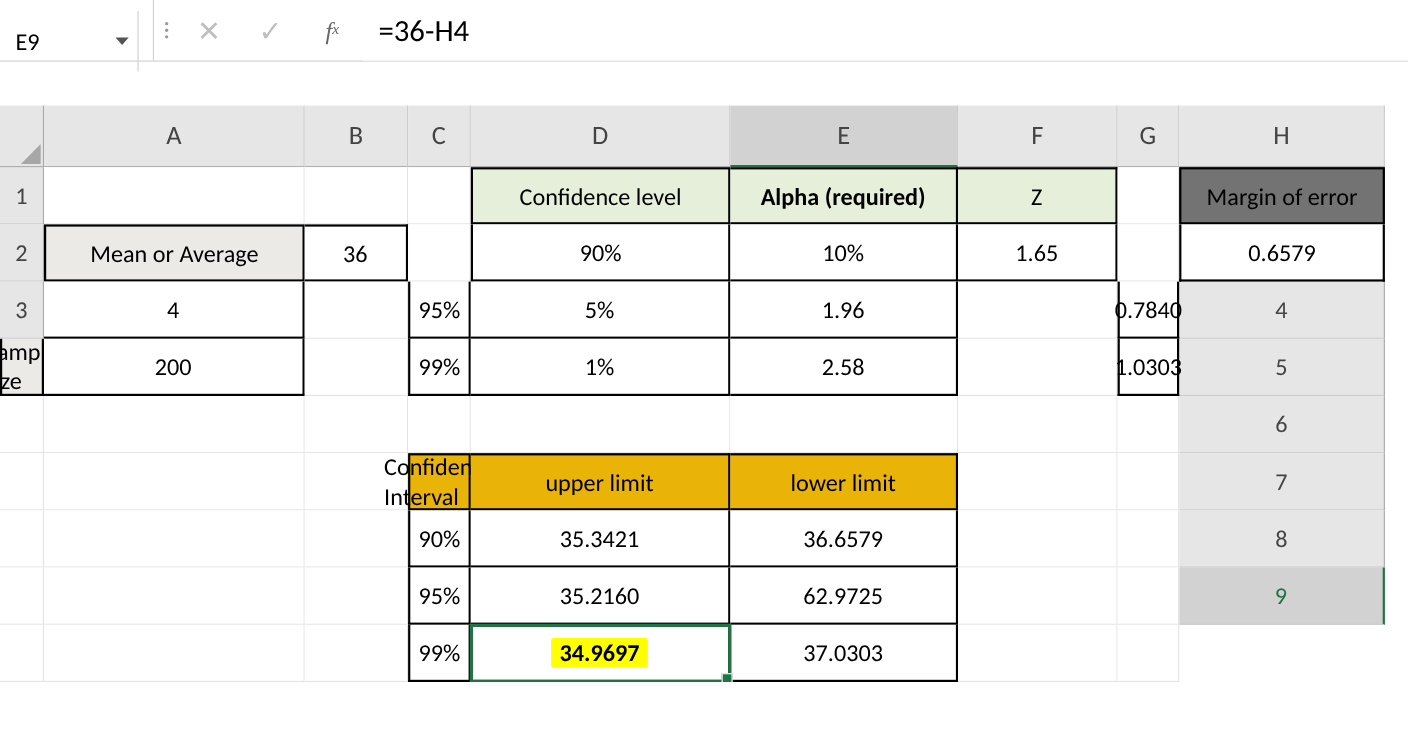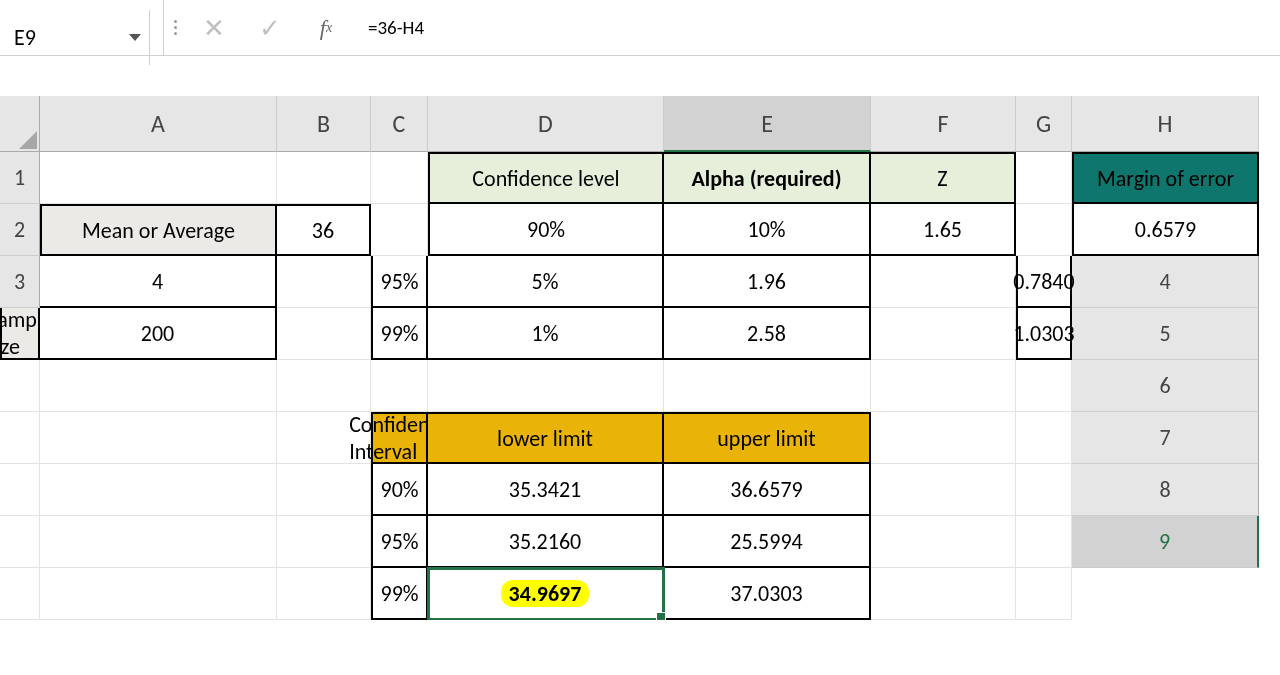--- a/index.html
+++ b/index.html
@@ -14,21 +14,21 @@
 
   
   .formula-strip {
     display: flex;
     align-items: center;
     height: 56px;
     border-bottom: 1px solid #d0d0d0;
     background: #fff;
   }
   .namebox {
-    width: 150px;
+    width: 126px;
     height: 100%;
     display: flex;
     align-items: center;
     justify-content: space-between;
     padding: 0 8px 0 14px;
     border-right: 1px solid #d0d0d0;
     font-size: 22px;
     margin-top: 20px;
   }
   .namebox .dd-icon {
@@ -61,21 +61,21 @@
     justify-content: center;
     font-size: 26px;
     color: #bfbfbf;
   }
   .fx-btn { color: #666; font-style: italic; font-family: "Times New Roman", serif; font-size: 22px; }
   .fx-btn sub { font-size: 14px; font-style: italic; }
   .formula-input {
     flex: 1;
     border: none;
     outline: none;
-    font-size: 19px;
+    font-size: 28px;
     padding-left: 14px;
     height: 100%;
     font-family: Calibri, Arial, sans-serif;
   }
 
   
   .strip-gap { height: 40px; }
 
   
   .sheet {
@@ -125,39 +125,39 @@
 
   
   .b-t { border-top: 2px solid #000 !important; }
   .b-b { border-bottom: 2px solid #000 !important; }
   .b-l { border-left: 2px solid #000 !important; }
   .b-r { border-right: 2px solid #000 !important; }
 
   .hdr-grey  { background: #eceae7; }
   .hdr-green { background: #e5efda; }
   .hdr-grey2 { background: #eab308; }
-  .hdr-col   { background: #0f766e; }
+  .hdr-col   { background: #737373; }
 
   .bold { font-weight: 700; }
 
   
   .sel-cell {
     outline: 3px solid #217346;
     outline-offset: -2px;
     z-index: 5;
   }
   .sel-cell::after {
     content: "";
     position: absolute;
     right: -4px; bottom: -4px;
     width: 8px; height: 8px;
     background: #217346;
     border: 1px solid #fff;
   }
-  .hl { background: #ffff00; padding: 0 8px; border-radius: 12px; }
+  .hl { background: #ffff00; padding: 0 8px; border-radius: 2px; }
 </style>
 </head>
 <body>
 
 <div class="formula-strip">
   <div class="namebox">
     <span>E9</span>
     <span class="dd-icon"></span>
   </div>
   <div class="fb-divider"></div>
@@ -233,42 +233,42 @@
   <div class="cell"></div>
   <div class="cell"></div>
   <div class="cell"></div>
   <div class="cell"></div>
 
   <div class="rowh">6</div>
   <div class="cell"></div>
   <div class="cell"></div>
   <div class="cell"></div>
   <div class="cell hdr-grey2 b-t b-l b-b b-r">Confidence Interval</div>
+  <div class="cell hdr-grey2 b-t b-b b-r">upper limit</div>
   <div class="cell hdr-grey2 b-t b-b b-r">lower limit</div>
-  <div class="cell hdr-grey2 b-t b-b b-r">upper limit</div>
   <div class="cell"></div>
   <div class="cell"></div>
 
   <div class="rowh">7</div>
   <div class="cell"></div>
   <div class="cell"></div>
   <div class="cell"></div>
   <div class="cell b-l b-b b-r">90%</div>
   <div class="cell b-b b-r">35.3421</div>
   <div class="cell b-b b-r">36.6579</div>
   <div class="cell"></div>
   <div class="cell"></div>
 
   <div class="rowh">8</div>
   <div class="cell"></div>
   <div class="cell"></div>
   <div class="cell"></div>
   <div class="cell b-l b-b b-r">95%</div>
   <div class="cell b-b b-r">35.2160</div>
-  <div class="cell b-b b-r">25.5994</div>
+  <div class="cell b-b b-r">62.9725</div>
   <div class="cell"></div>
   <div class="cell"></div>
 
   <div class="rowh sel">9</div>
   <div class="cell"></div>
   <div class="cell"></div>
   <div class="cell"></div>
   <div class="cell b-l b-b b-r">99%</div>
   <div class="cell b-b b-r sel-cell bold">
     <span class="hl">34.9697</span>

